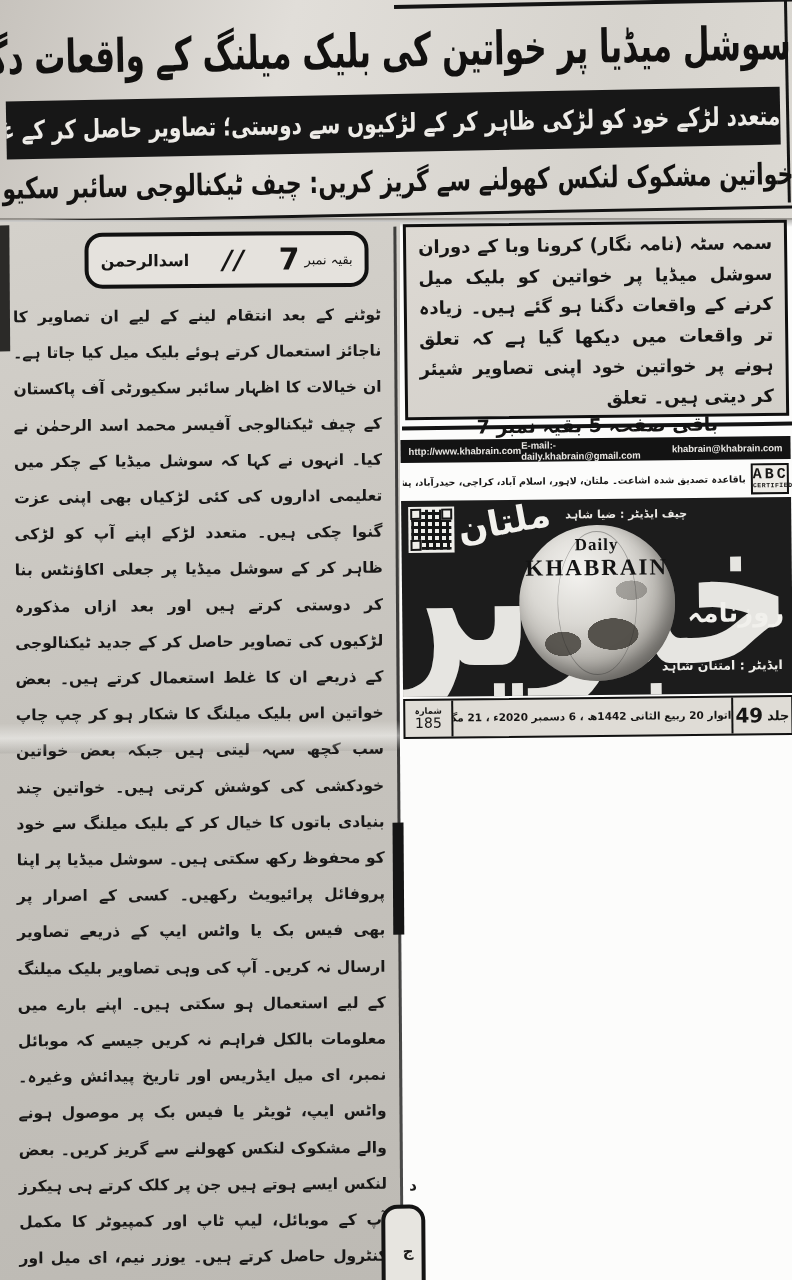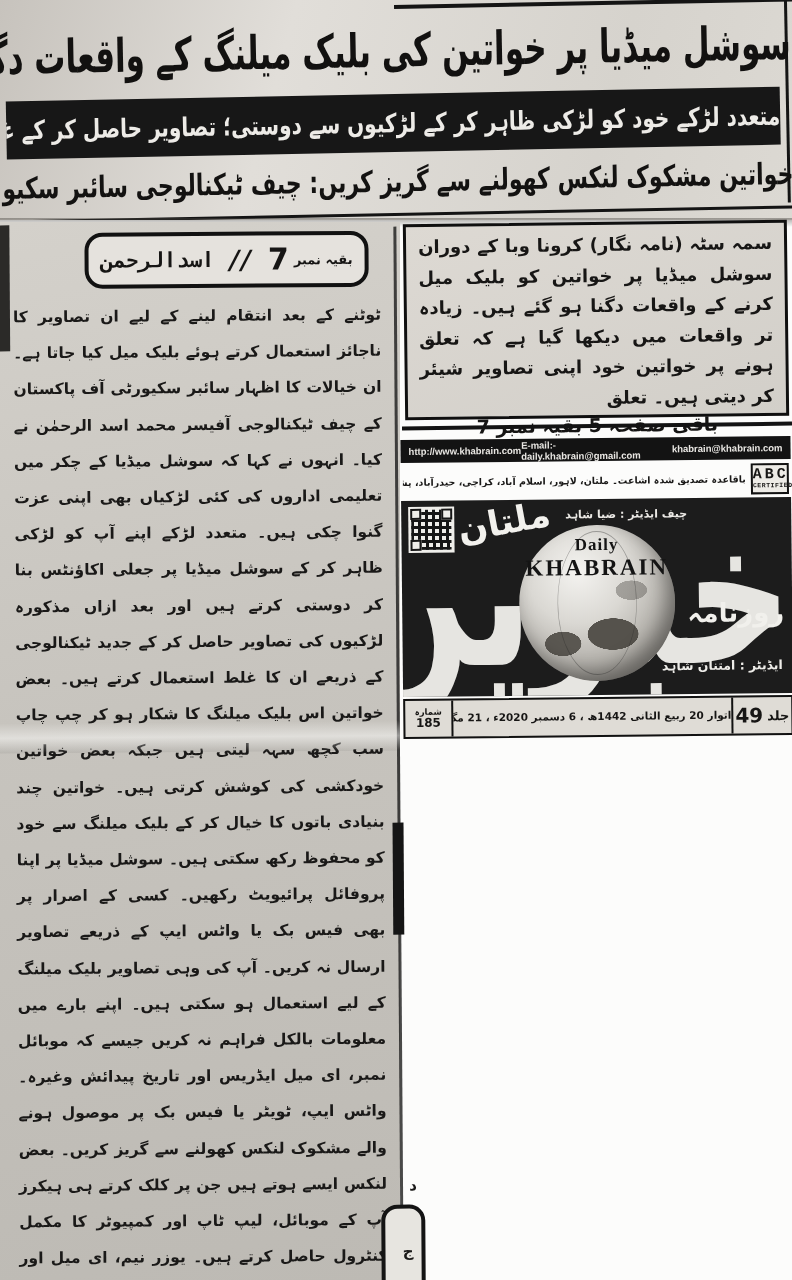--- a/index.html
+++ b/index.html
@@ -47,24 +47,24 @@
   }
   .left-inner{position:absolute;inset:0;transform:rotate(-0.4deg);}
   .edge-sliver{position:absolute;left:0;top:2px;width:13px;height:126px;background:#2b2a28;}
   .col-right-line{position:absolute;right:0;top:6px;width:3px;height:1044px;background:rgba(22,22,22,.78);}
   .cont-box{
     position:absolute;left:88px;top:10px;width:284px;height:56px;box-sizing:border-box;
     border:4px solid #111;border-radius:18px;background:#e5e2dd;
     display:flex;direction:rtl;align-items:center;justify-content:space-between;padding:0 12px;
   }
   .cont-right{display:flex;direction:rtl;align-items:center;gap:5px;}
-  .cont-label{font-size:13px;font-weight:bold;}
+  .cont-label{font-size:13px;font-weight:normal;}
   .cont-num{font-size:30px;font-weight:bold;line-height:1;}
   .cont-slashes{font-size:26px;font-weight:bold;transform:skewX(-12deg);letter-spacing:2px;}
-  .cont-name{font-size:21px;font-weight:bold;font-family:Liberation Mono, monospace;}
+  .cont-name{font-size:16px;font-weight:bold;}
   .col-body{
     position:absolute;top:76px;left:16px;width:368px;
     direction:rtl;text-align:justify;
     font-size:15.5px;font-weight:bold;line-height:36.2px;color:#1a1918;
   }
   .crease{position:absolute;top:500px;left:0;right:0;height:30px;
     background:linear-gradient(rgba(250,250,248,0),rgba(250,250,248,.5) 50%,rgba(40,40,40,.08));}
   .right-bar-frag{position:absolute;right:-3px;top:602px;width:11px;height:112px;background:#151515;}
   .corner-frag{position:absolute;right:-22px;top:984px;width:36px;height:112px;
     border:4px solid #141414;border-radius:16px;background:#e7e5e0;}
@@ -136,21 +136,21 @@
     font-weight:bold;direction:rtl;}
   .editor{position:absolute;right:10px;top:160px;z-index:4;color:#edece8;font-size:12.5px;
     font-weight:bold;direction:rtl;white-space:nowrap;}
   .issue-bar{
     margin-top:2px;height:40px;box-sizing:border-box;border:2.5px solid #111;background:#dfdcd6;
     display:flex;
   }
   .issue-cell{width:46px;border-right:2px solid #111;display:flex;flex-direction:column;
     align-items:center;justify-content:center;line-height:1.1;}
   .issue-label{font-size:8.5px;font-weight:bold;}
-  .issue-number{font-size:12px;font-weight:bold;}
+  .issue-number{font-size:14px;font-weight:normal;}
   .date-cell{flex:1;border-right:2px solid #111;direction:rtl;text-align:center;
     font-size:10.5px;font-weight:bold;line-height:35px;white-space:nowrap;overflow:hidden;}
   .volume-cell{width:58px;display:flex;direction:rtl;align-items:center;justify-content:center;gap:4px;}
   .volume-label{font-size:13px;font-weight:bold;}
   .volume-number{font-size:20px;font-weight:bold;}
 </style>
 </head>
 <body>
 
 <div class="top-section">

